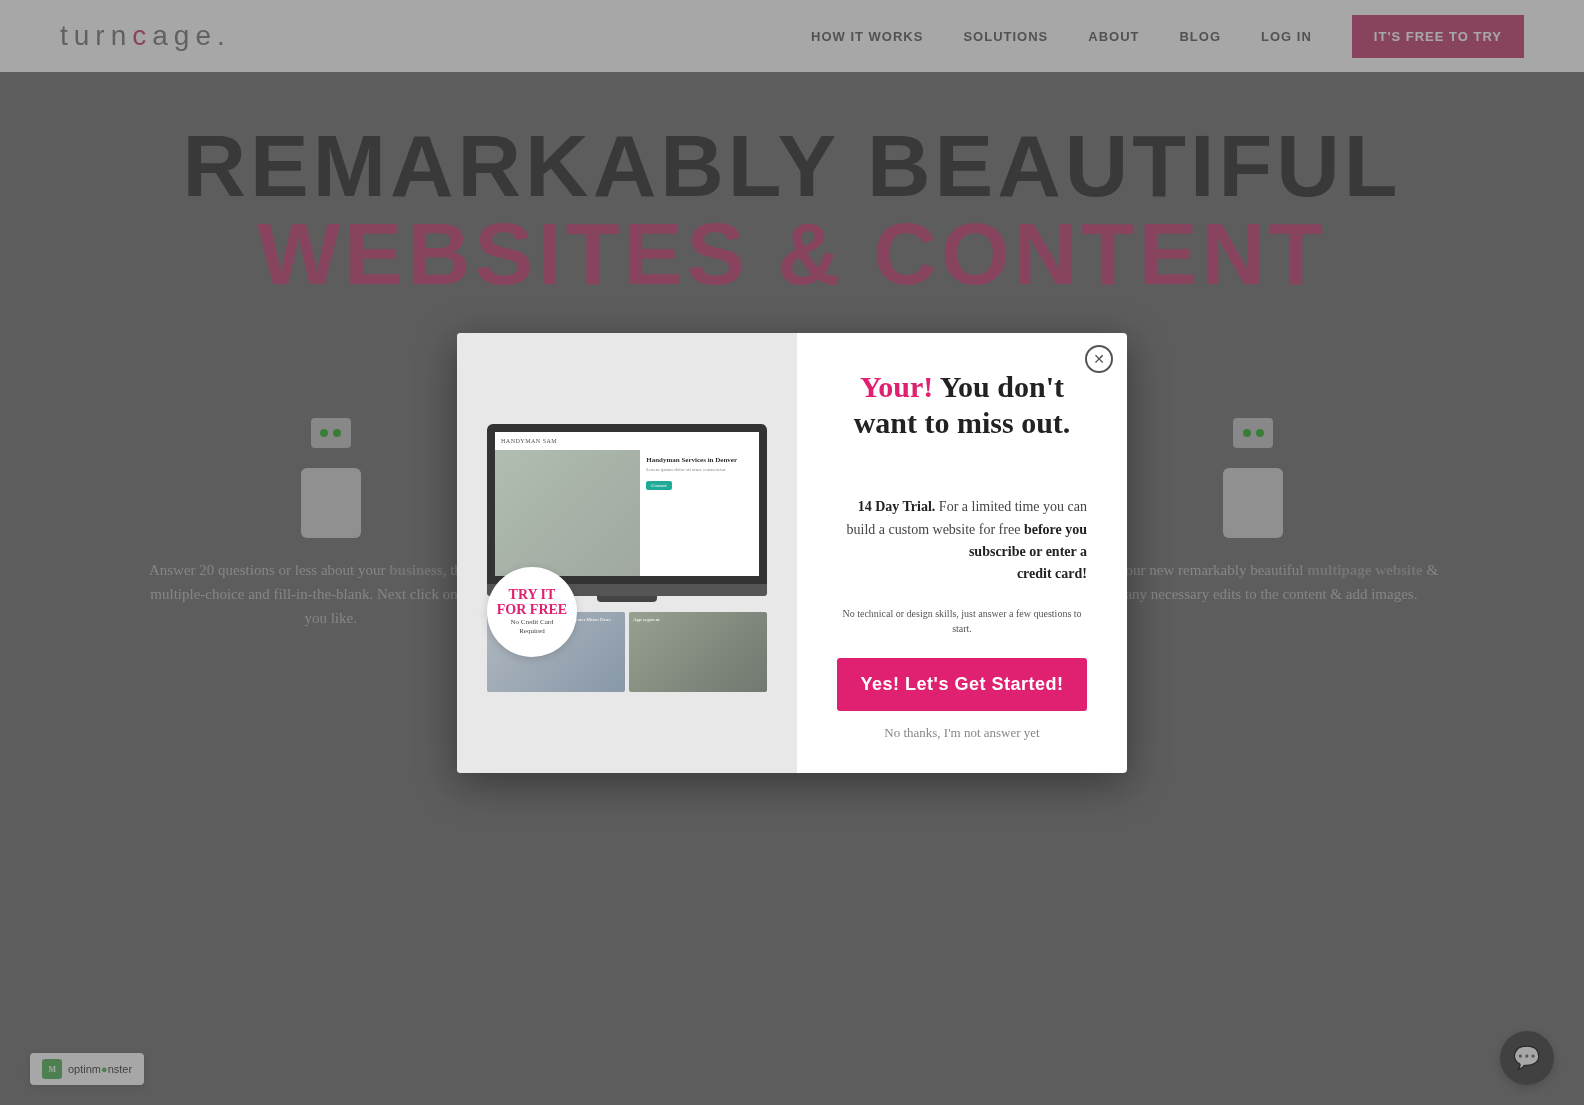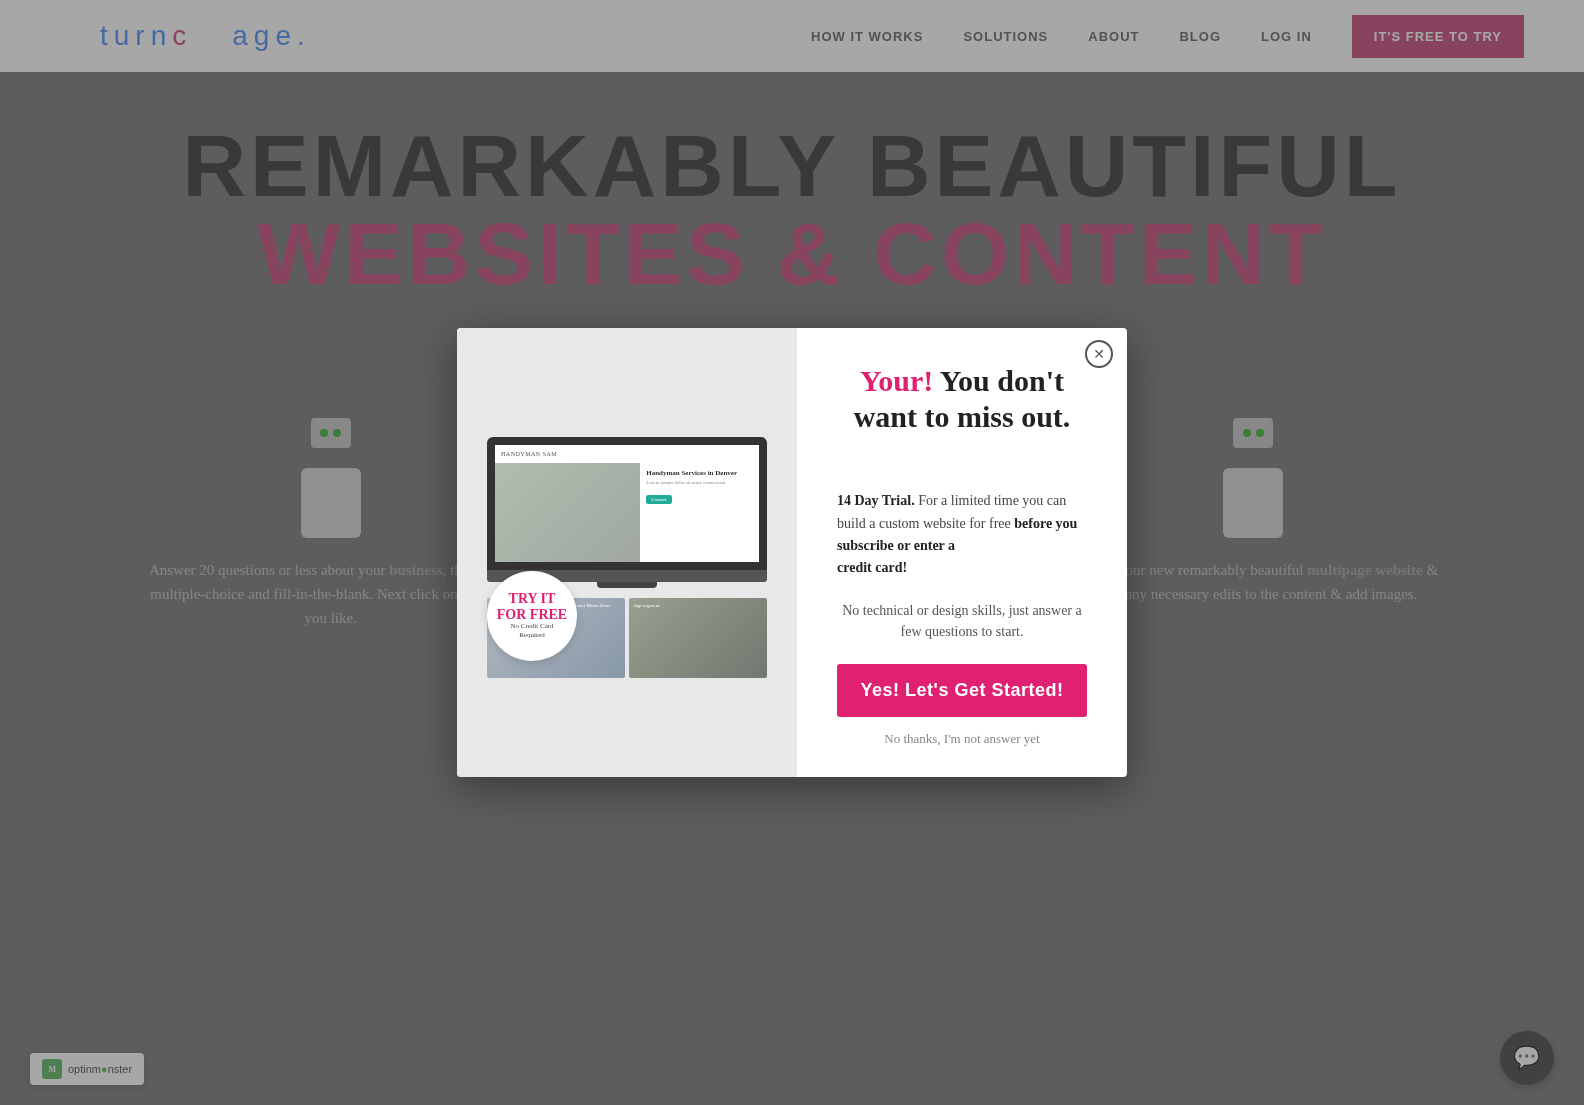--- a/index.html
+++ b/index.html
@@ -23,21 +23,21 @@
       position: relative;
       z-index: 1;
     }
     .logo {
       font-family: 'Arial', sans-serif;
       font-size: 28px;
       letter-spacing: 6px;
       color: #888;
       font-weight: 300;
     }
-    .logo span.dark { color: #3b82f6; margin-left: 40px; }
+    .logo span.dark { color: #737373; }
     .logo span.pink { color: #c0396e; }
     .nav-links {
       display: flex;
       align-items: center;
       gap: 40px;
       list-style: none;
     }
     .nav-links li a {
       text-decoration: none;
       color: #555;
@@ -109,21 +109,21 @@
 
     
     .laptop-mockup {
       width: 280px;
       position: relative;
     }
     .laptop-screen {
       background: #f0f0f0;
       border: 8px solid #333;
       border-radius: 6px 6px 0 0;
-      height: 133px;
+      height: 160px;
       overflow: hidden;
       position: relative;
     }
     .laptop-screen-inner {
       background: linear-gradient(to bottom, #d0d8d0, #c8cfc8);
       height: 100%;
       display: flex;
       flex-direction: column;
     }
     .screen-nav {
@@ -256,31 +256,31 @@
       text-align: center;
       line-height: 1.2;
       margin-bottom: 18px;
     }
     .modal-headline .wait {
       color: #e02070;
     }
     .modal-body-text {
       font-size: 14px;
       color: #444;
-      text-align: left;
+      text-align: right;
       line-height: 1.6;
       margin-bottom: 20px;
       margin-top: 37px;
     }
     .modal-body-text strong {
       font-weight: 900;
       color: #222;
     }
     .modal-subtext {
-      font-size: 14px;
+      font-size: 10px;
       color: #555;
       text-align: center;
       line-height: 1.5;
       margin-bottom: 22px;
     }
     .cta-btn {
       background: #e02070;
       color: #fff;
       border: none;
       padding: 16px 0;

